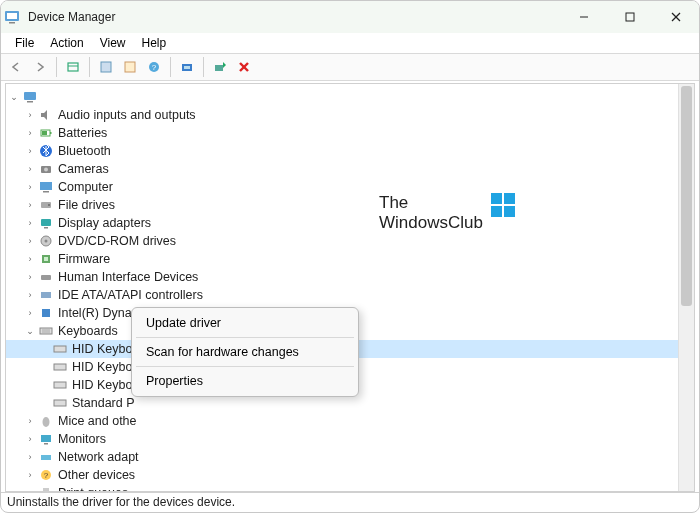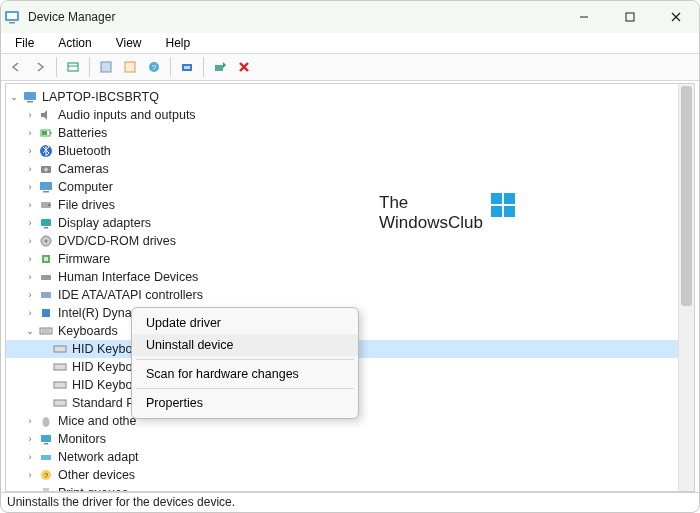--- a/index.html
+++ b/index.html
@@ -11,21 +11,21 @@
     display: flex; flex-direction: column;
   }
   .titlebar {
     height: 32px; display: flex; align-items: center;
     background: #f3f8f3; padding-left: 3px;
   }
   .titlebar .app-icon { width: 16px; height: 16px; margin-right: 8px; }
   .titlebar .title { font-size: 12px; color: #222; flex: 1; }
   .win-controls { display: flex; height: 100%; }
   .win-btn { width: 46px; display:flex; align-items:center; justify-content:center; color:#333; }
-  .menubar { height: 20px; display:flex; align-items:center; padding: 0 6px; font-size:12px;gap:8px; }
+  .menubar { height: 20px; display:flex; align-items:center; padding: 0 6px; font-size:12px; }
   .menubar span { padding: 2px 8px; }
   .toolbar {
     height: 28px; border-top:1px solid #d9d9d9; border-bottom:1px solid #d9d9d9;
     background:#fafafa; display:flex; align-items:center; padding:0 4px; gap:2px;
   }
   .tbtn { width:22px; height:22px; display:flex; align-items:center; justify-content:center; border:1px solid transparent; }
   .tsep { width:1px; height:20px; background:#d0d0d0; margin:0 3px; }
   .content { flex:1; display:flex; border:1px solid #d0d0d0; margin:2px 4px 0 4px; overflow:hidden; position:relative; }
   .tree { flex:1; overflow:auto; padding:4px 0; font-size:12.5px; color:#222; position:relative; }
   .scrollbar { width:16px; background:#f0f0f0; border-left:1px solid #e0e0e0; position:relative; }
@@ -157,21 +157,20 @@
     <div class="tree">
 
       <div class="node indent0">
         <span class="arrow">⌄</span>
         <span class="ic">
             <svg width="14" height="14">
               <rect x="1" y="2" width="12" height="8" fill="#5aa0d8" rx="1"></rect>
               <rect x="4" y="11" width="6" height="1.5" fill="#888"></rect>
             </svg>
           </span>
-        <span class="lbl">LAPTOP-IBCSBRTQ</span>
       </div>
 
       <div class="node indent1">
           <span class="arrow">›</span>
           <span class="ic">
             <svg width="14" height="14">
               <path d="M2 5h3l3-3v10l-3-3H2z" fill="#888"></path>
             </svg>
           </span>
           <span class="lbl">Audio inputs and outputs</span>
@@ -393,21 +392,20 @@
     <svg class="wm-flag" viewBox="0 0 24 24">
       <rect x="0" y="0" width="11" height="11" fill="#1fa3e2"></rect>
       <rect x="13" y="0" width="11" height="11" fill="#1fa3e2"></rect>
       <rect x="0" y="13" width="11" height="11" fill="#1fa3e2"></rect>
       <rect x="13" y="13" width="11" height="11" fill="#1fa3e2"></rect>
     </svg>
   </div>
 
   <div class="ctxmenu">
     <div class="ctxitem">Update driver</div>
-    <div class="ctxitem hl">Uninstall device</div>
     <div class="ctxsep"></div>
     <div class="ctxitem">Scan for hardware changes</div>
     <div class="ctxsep"></div>
     <div class="ctxitem" style="font-weight:400">Properties</div>
   </div>
 
   <div class="statusbar">Uninstalls the driver for the devices device.</div>
 
 </div>
 

